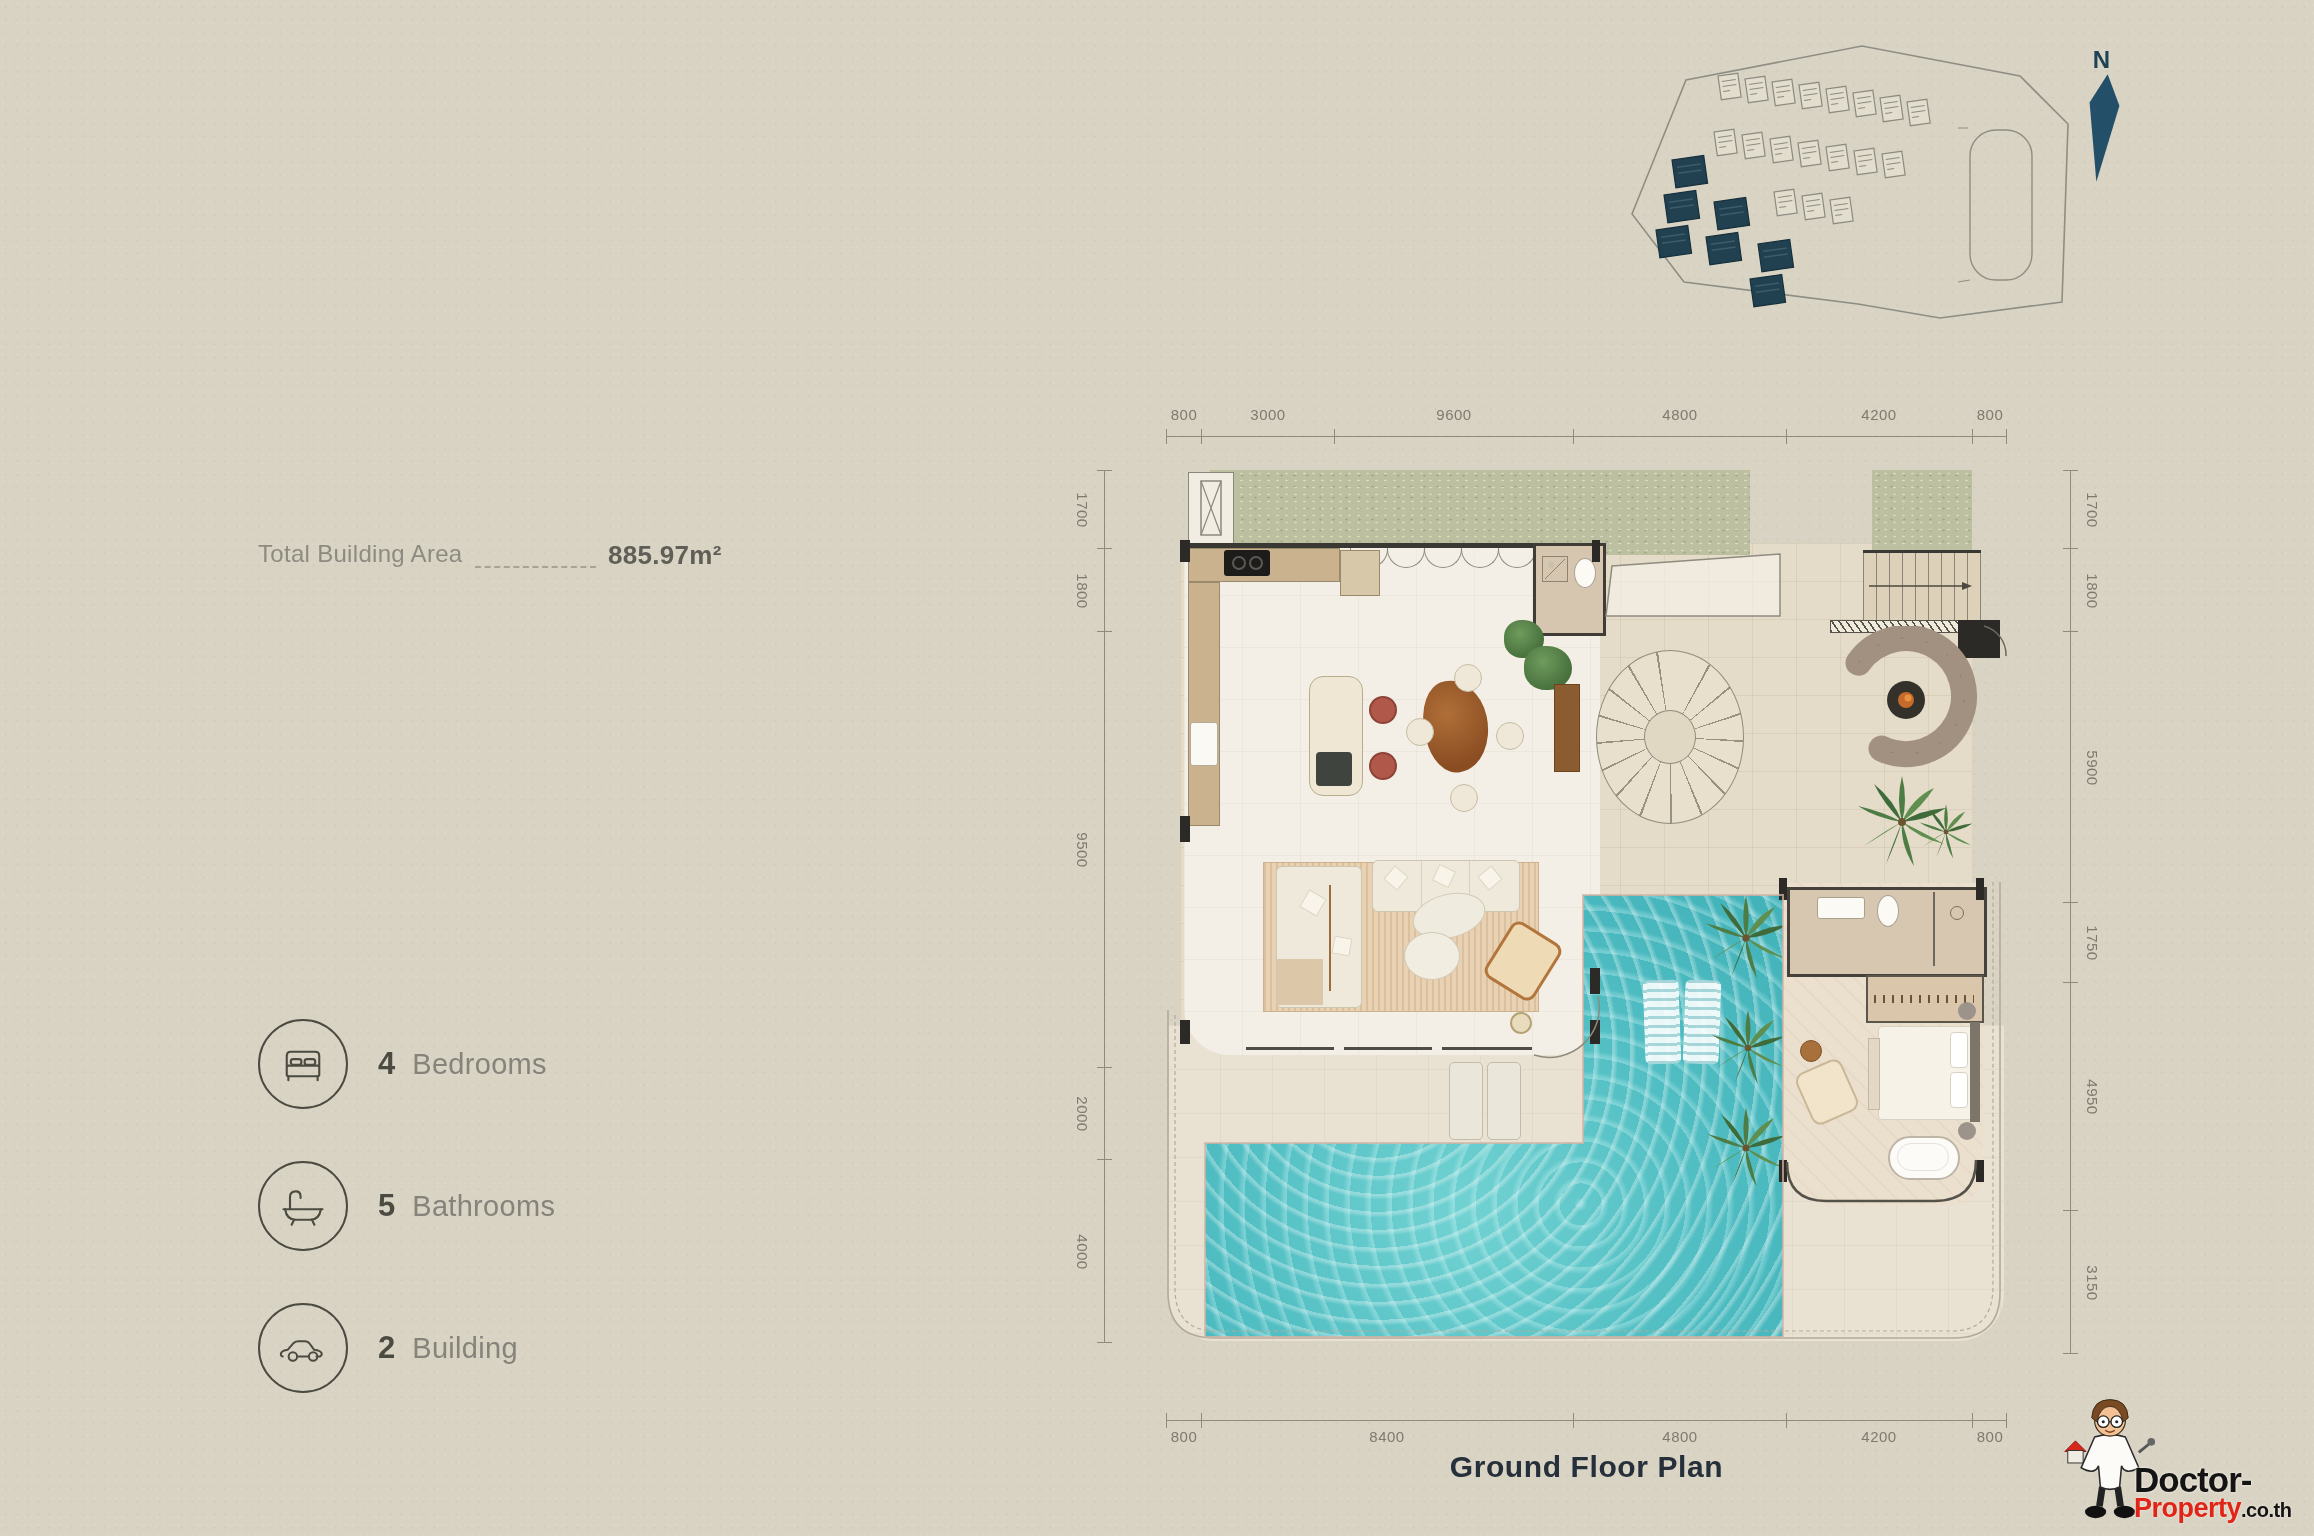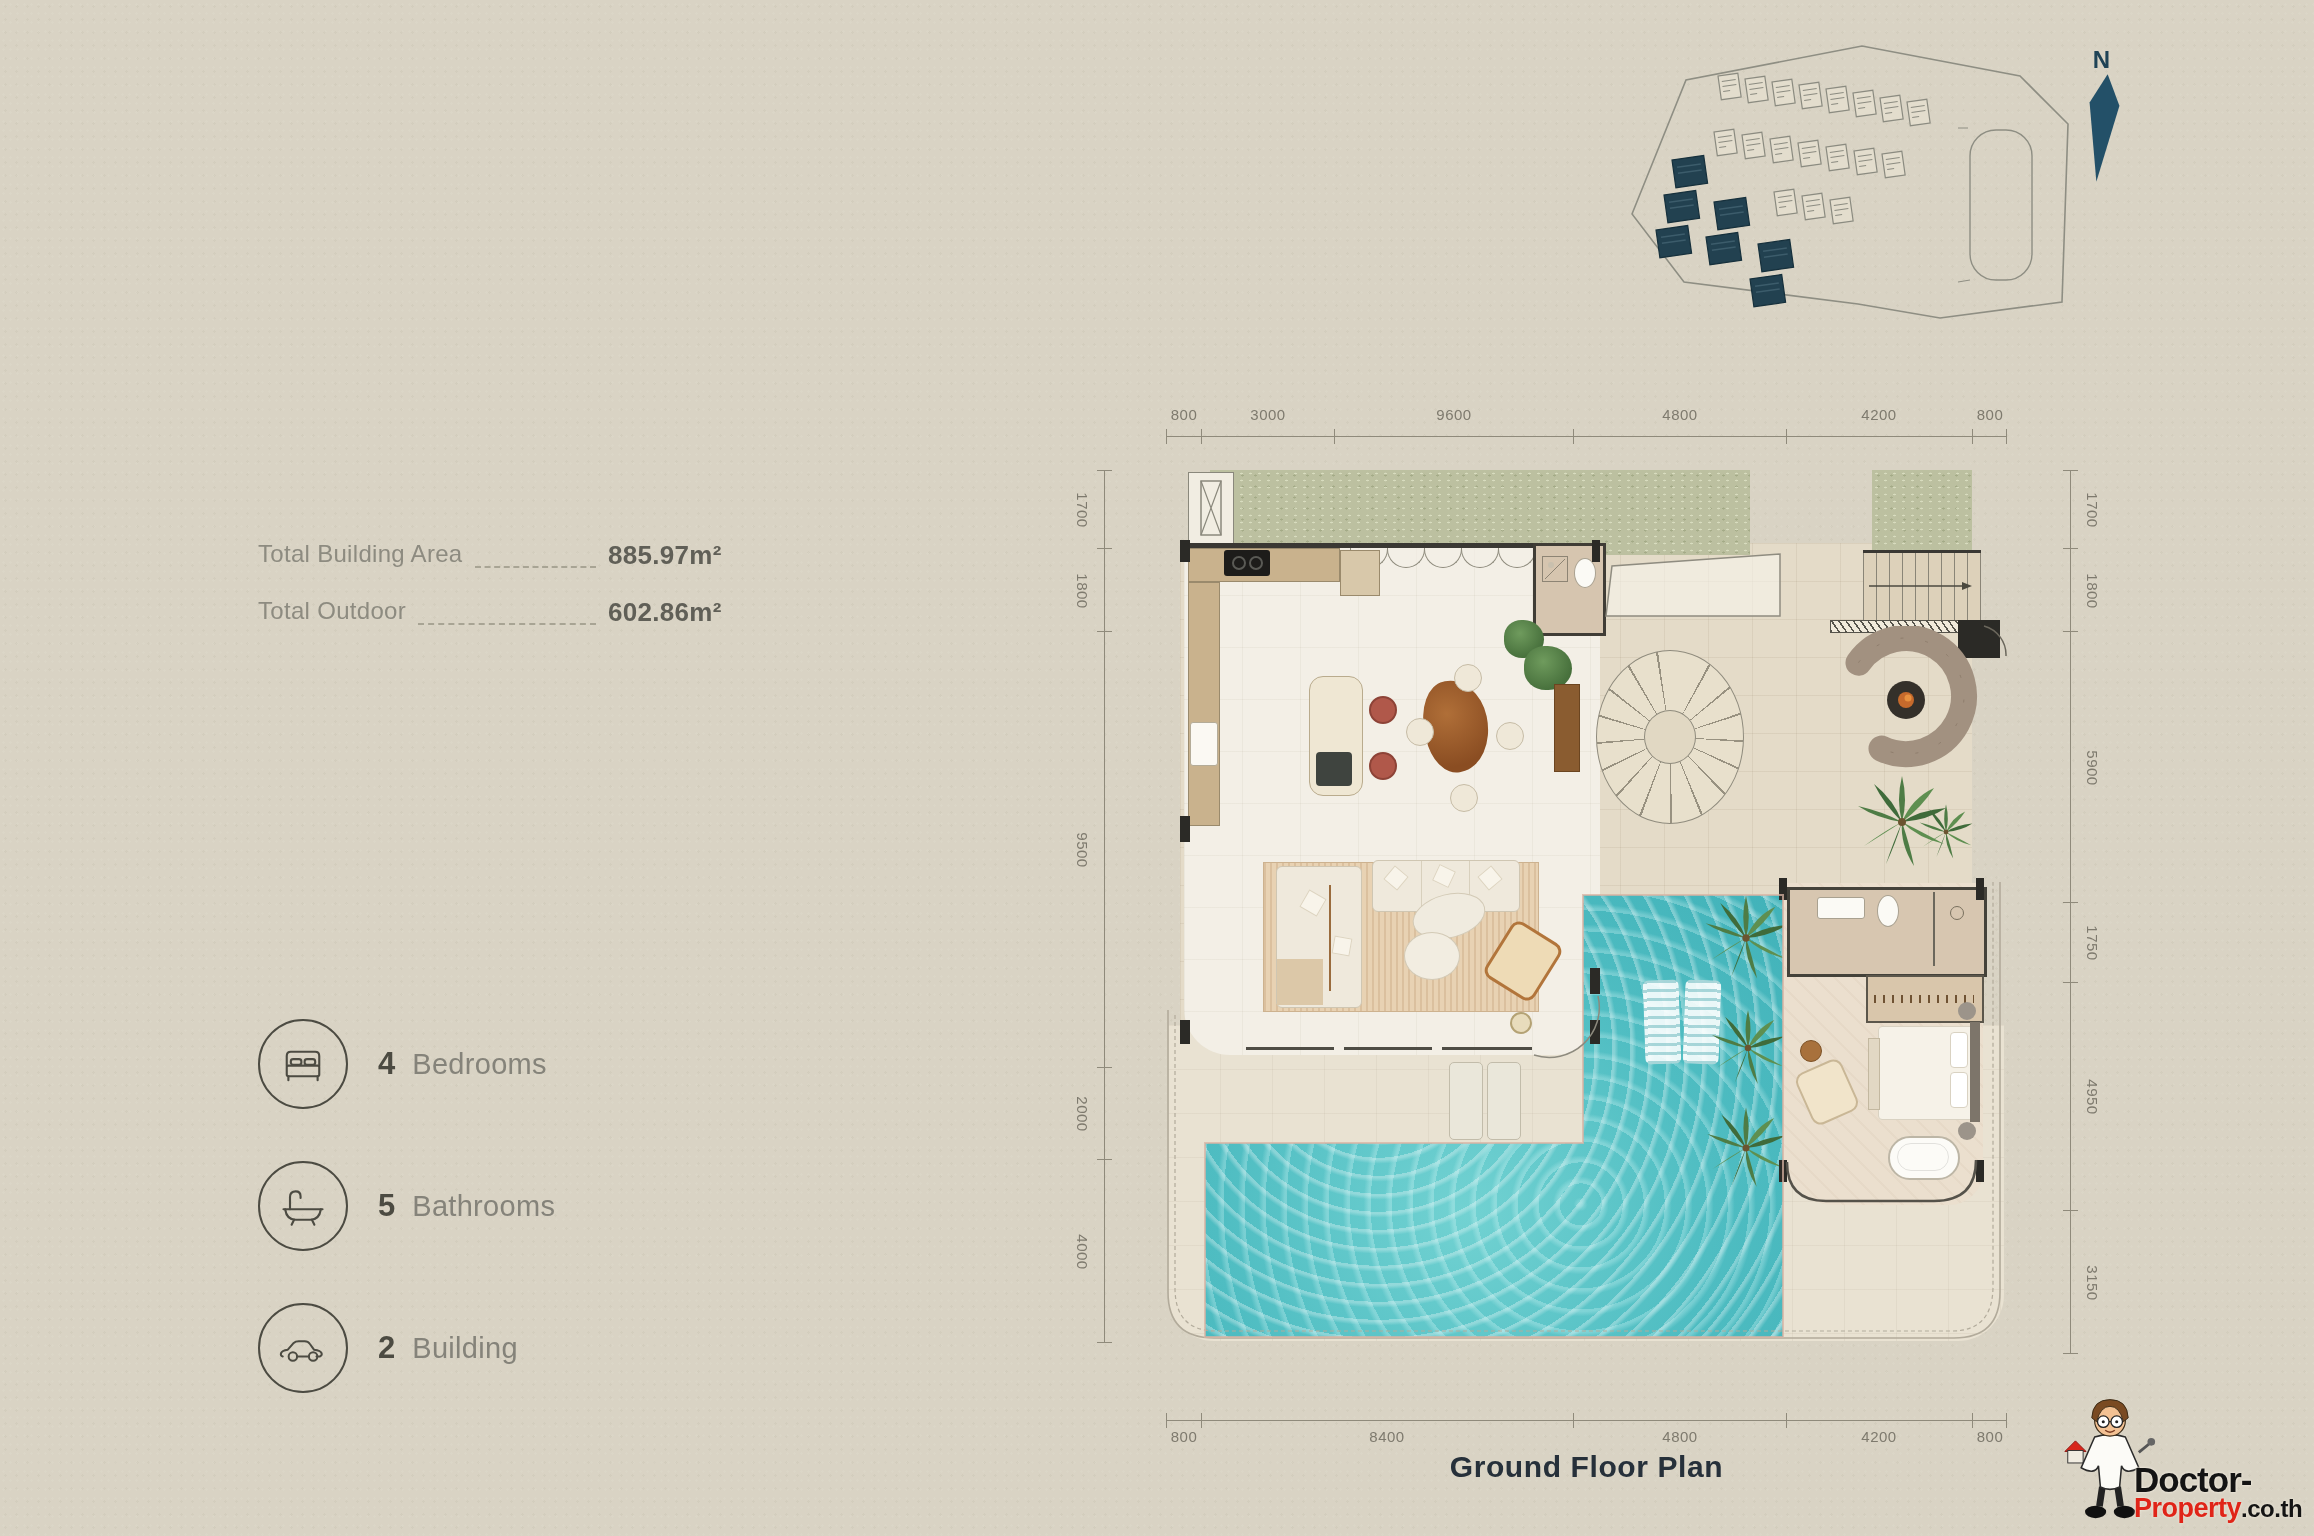--- a/index.html
+++ b/index.html
@@ -54,21 +54,21 @@
   
   #title{position:absolute;left:1166px;top:1450px;width:841px;text-align:center;font-size:30px;font-weight:bold;color:#26303a;letter-spacing:.6px}
   
   #compass{position:absolute;left:2070px;top:46px;width:64px;text-align:center}
   #compass .n{font-size:24px;font-weight:bold;color:#1f4356;letter-spacing:1px}
   
   #logo{position:absolute;left:2062px;top:1394px;display:flex;align-items:flex-end}
   .brand{margin-left:-24px;margin-bottom:10px;line-height:.9}
   .brand .l1{font-size:35px;font-weight:900;color:#141414;letter-spacing:-1px;text-shadow:0 0 3px #f2ecdf,0 0 2px #f2ecdf}
   .brand .l2{font-size:27px;font-weight:900;color:#e02418;letter-spacing:-.5px;text-shadow:0 0 3px #f2ecdf}
-  .brand .l2 .suf{font-size:24px;font-weight:800;color:#141414}
+  .brand .l2 .suf{font-size:20px;font-weight:800;color:#141414}
 </style>
 </head>
 <body>
 
 <svg width="0" height="0" style="position:absolute">
   <defs>
     <g id="palm">
       <g stroke="none">
         <path d="M50,50 Q56,28 50,4 Q44,28 50,50Z" fill="#4e7c45"></path>
         <path d="M50,50 Q70,35 82,16 Q60,26 50,50Z" fill="#5e8f50"></path>
@@ -83,25 +83,20 @@
       </g>
     </g>
   </defs>
 </svg>
 
 <div id="stats">
   <div class="srow">
     <span class="slabel">Total Building Area</span>
     <span class="sleader"></span>
     <span class="svalue">885.97m²</span>
-  </div>
-  <div class="srow">
-    <span class="slabel">Total Outdoor</span>
-    <span class="sleader"></span>
-    <span class="svalue">602.86m²</span>
   </div>
 </div>
 
 <div id="features">
   <div class="frow">
     <span class="fcircle">
       <svg width="52" height="52" viewBox="0 0 64 64" fill="none" stroke="#4c4b42" stroke-width="2.6" stroke-linecap="round" stroke-linejoin="round">
         <path d="M12,34 v-12 q0,-5 5,-5 h30 q5,0 5,5 v12"></path>
         <rect x="12" y="34" width="40" height="13" rx="2"></rect>
         <path d="M14,47 v5 M50,47 v5"></path>

